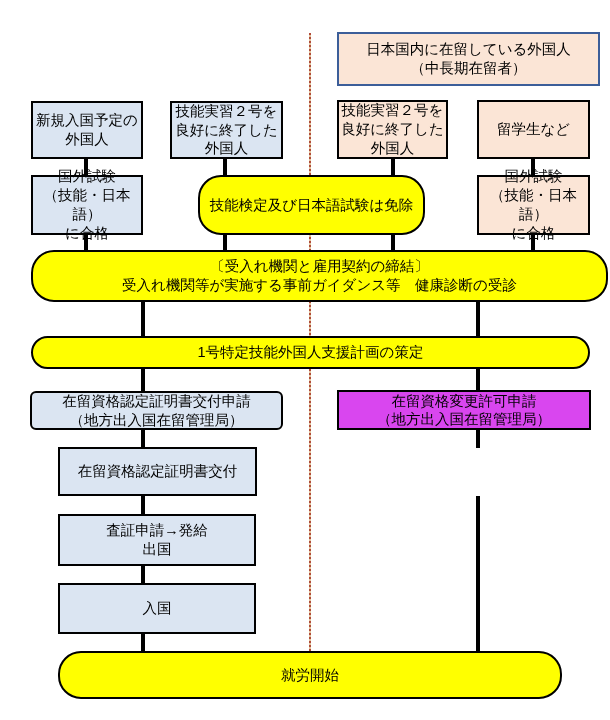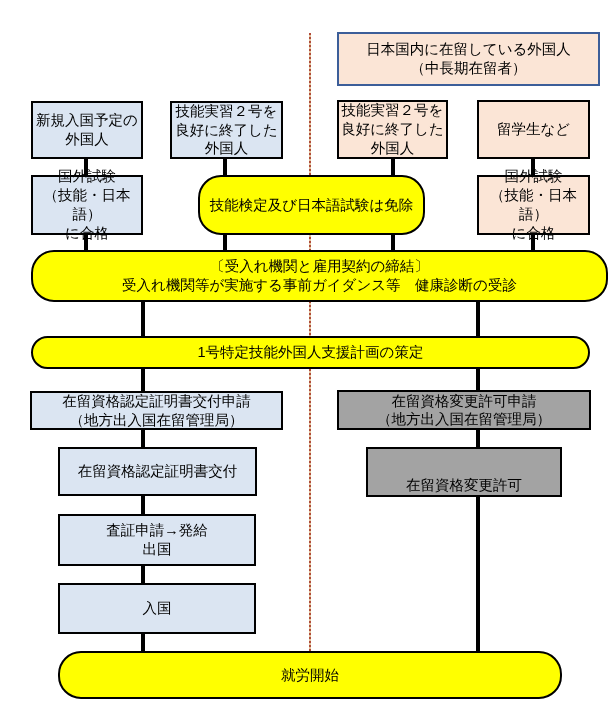--- a/index.html
+++ b/index.html
@@ -43,21 +43,21 @@
     line-height: 1.3;
     z-index: 2;
   }
   .fbox span {
     white-space: pre-line;
     display: block;
     width: 100%;
   }
   .blue   { background: #dbe5f2; }
   .peach  { background: #fbe5d6; }
-  .cream  { background: #a3a3a3; align-items: flex-end; }
+  .cream  { background: #d946ef; }
   .yellow { background: #ffff00; border-radius: 23px; }
   .domestic-border { border: 2px solid #3c5e99; }
 </style>
 </head>
 <body>
 
 <div class="canvas">
 
   <div class="divider"></div>
 
@@ -125,37 +125,34 @@
 
   <div class="fbox yellow" style="left:31px; top:250px; width:577px; height:52px;">
     <span>〔受入れ機関と雇用契約の締結〕
 受入れ機関等が実施する事前ガイダンス等　健康診断の受診</span>
   </div>
 
   <div class="fbox yellow" style="left:31px; top:336px; width:559px; height:33px;justify-content:flex-end;">
     <span>1号特定技能外国人支援計画の策定</span>
   </div>
 
-  <div class="fbox blue" style="left:30px; top:391px; width:253px; height:39px; line-height:1.25;">
+  <div class="fbox blue" style="left:30px; top:391px; width:253px; height:39px; line-height:1.25;border-radius:6px;">
     <span>在留資格認定証明書交付申請
 （地方出入国在留管理局）</span>
   </div>
 
   <div class="fbox cream" style="left:337px; top:390px; width:254px; height:40px; line-height:1.25;">
     <span>在留資格変更許可申請
 （地方出入国在留管理局）</span>
   </div>
 
   <div class="fbox blue" style="left:58px; top:447px; width:199px; height:49px;">
     <span>在留資格認定証明書交付</span>
   </div>
 
-  <div class="fbox cream" style="left:366px; top:447px; width:196px; height:50px;">
-    <span>在留資格変更許可</span>
-  </div>
 
   <div class="fbox blue" style="left:58px; top:583px; width:198px; height:51px;">
     <span>入国</span>
   </div>
 
   <div class="fbox blue" style="left:58px; top:514px; width:198px; height:52px;">
     <span>査証申請→発給
 出国</span>
   </div>
 

